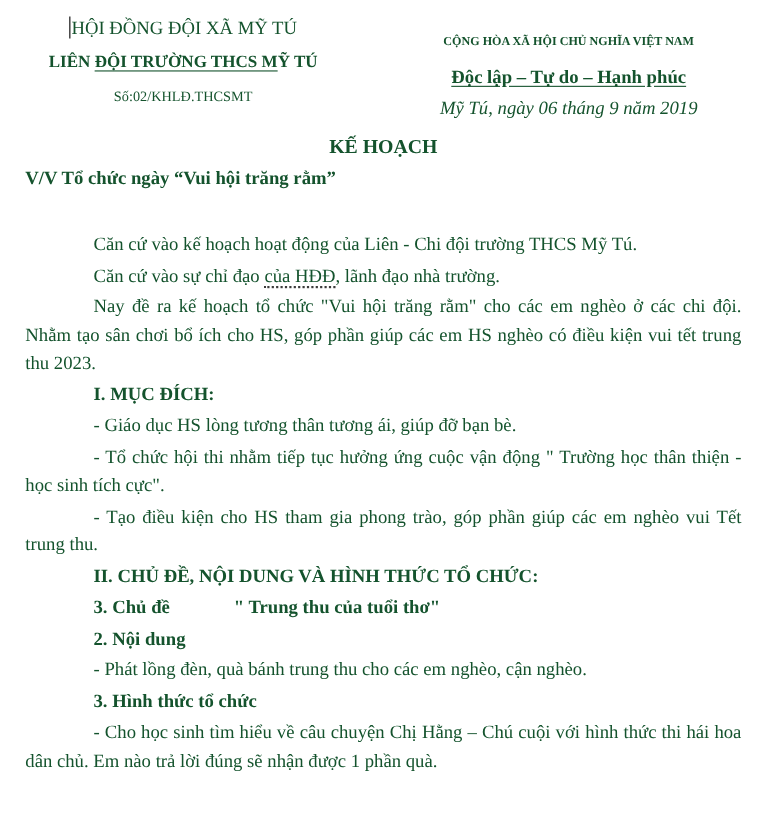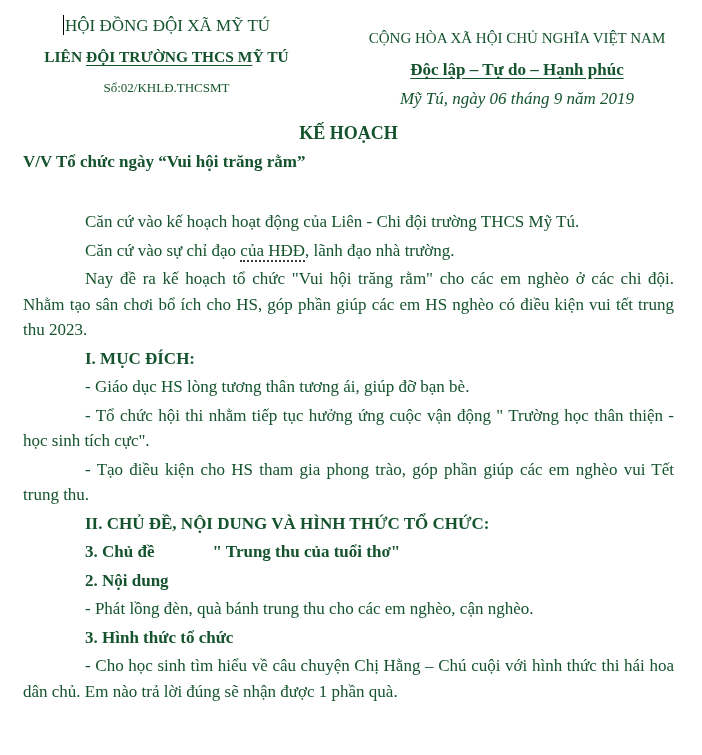--- a/index.html
+++ b/index.html
@@ -18,21 +18,21 @@
   .h-left { width:287px; text-align:center; }
   .h-left .l1 { font-size:17px; line-height:31px; white-space:nowrap; }
   .cursor {
     display:inline-block; width:1px; height:20px;
     background:#000; vertical-align:-4px; margin-right:1px;
   }
   .h-left .l2 { font-size:15.5px; font-weight:bold; line-height:31px; white-space:nowrap; }
   .h-left .l2 .ul { text-decoration:underline; text-underline-offset:3px; }
   .h-left .l3 { font-size:13px; line-height:31px; }
   .h-right { flex:1; text-align:center; padding-top:13px; padding-left:50px; }
-  .h-right .r1 { font-size:15px; font-weight:normal; line-height:31px; white-space:nowrap; }
+  .h-right .r1 { font-size:11px; font-weight:bold; line-height:31px; white-space:nowrap; }
   .h-right .r2 { font-size:17px; font-weight:bold; line-height:31px; text-decoration:underline; text-underline-offset:3px; white-space:nowrap; }
   .h-right .r3 { font-size:17px; font-style:italic; line-height:28px; white-space:nowrap; }
   
   .title    { text-align:center; font-weight:bold; font-size:18px; line-height:24px; margin-top:8px; }
   .subtitle { text-align:left; font-weight:bold; font-size:17px; line-height:24px; margin-top:5px; }
   
   .doc-body { margin-top:35px; font-size:17px; }
   .doc-body p { margin:0 0 3px 0; line-height:25.5px; text-indent:62px; }
   .justify { text-align:justify; }
   .bold { font-weight:bold; }

